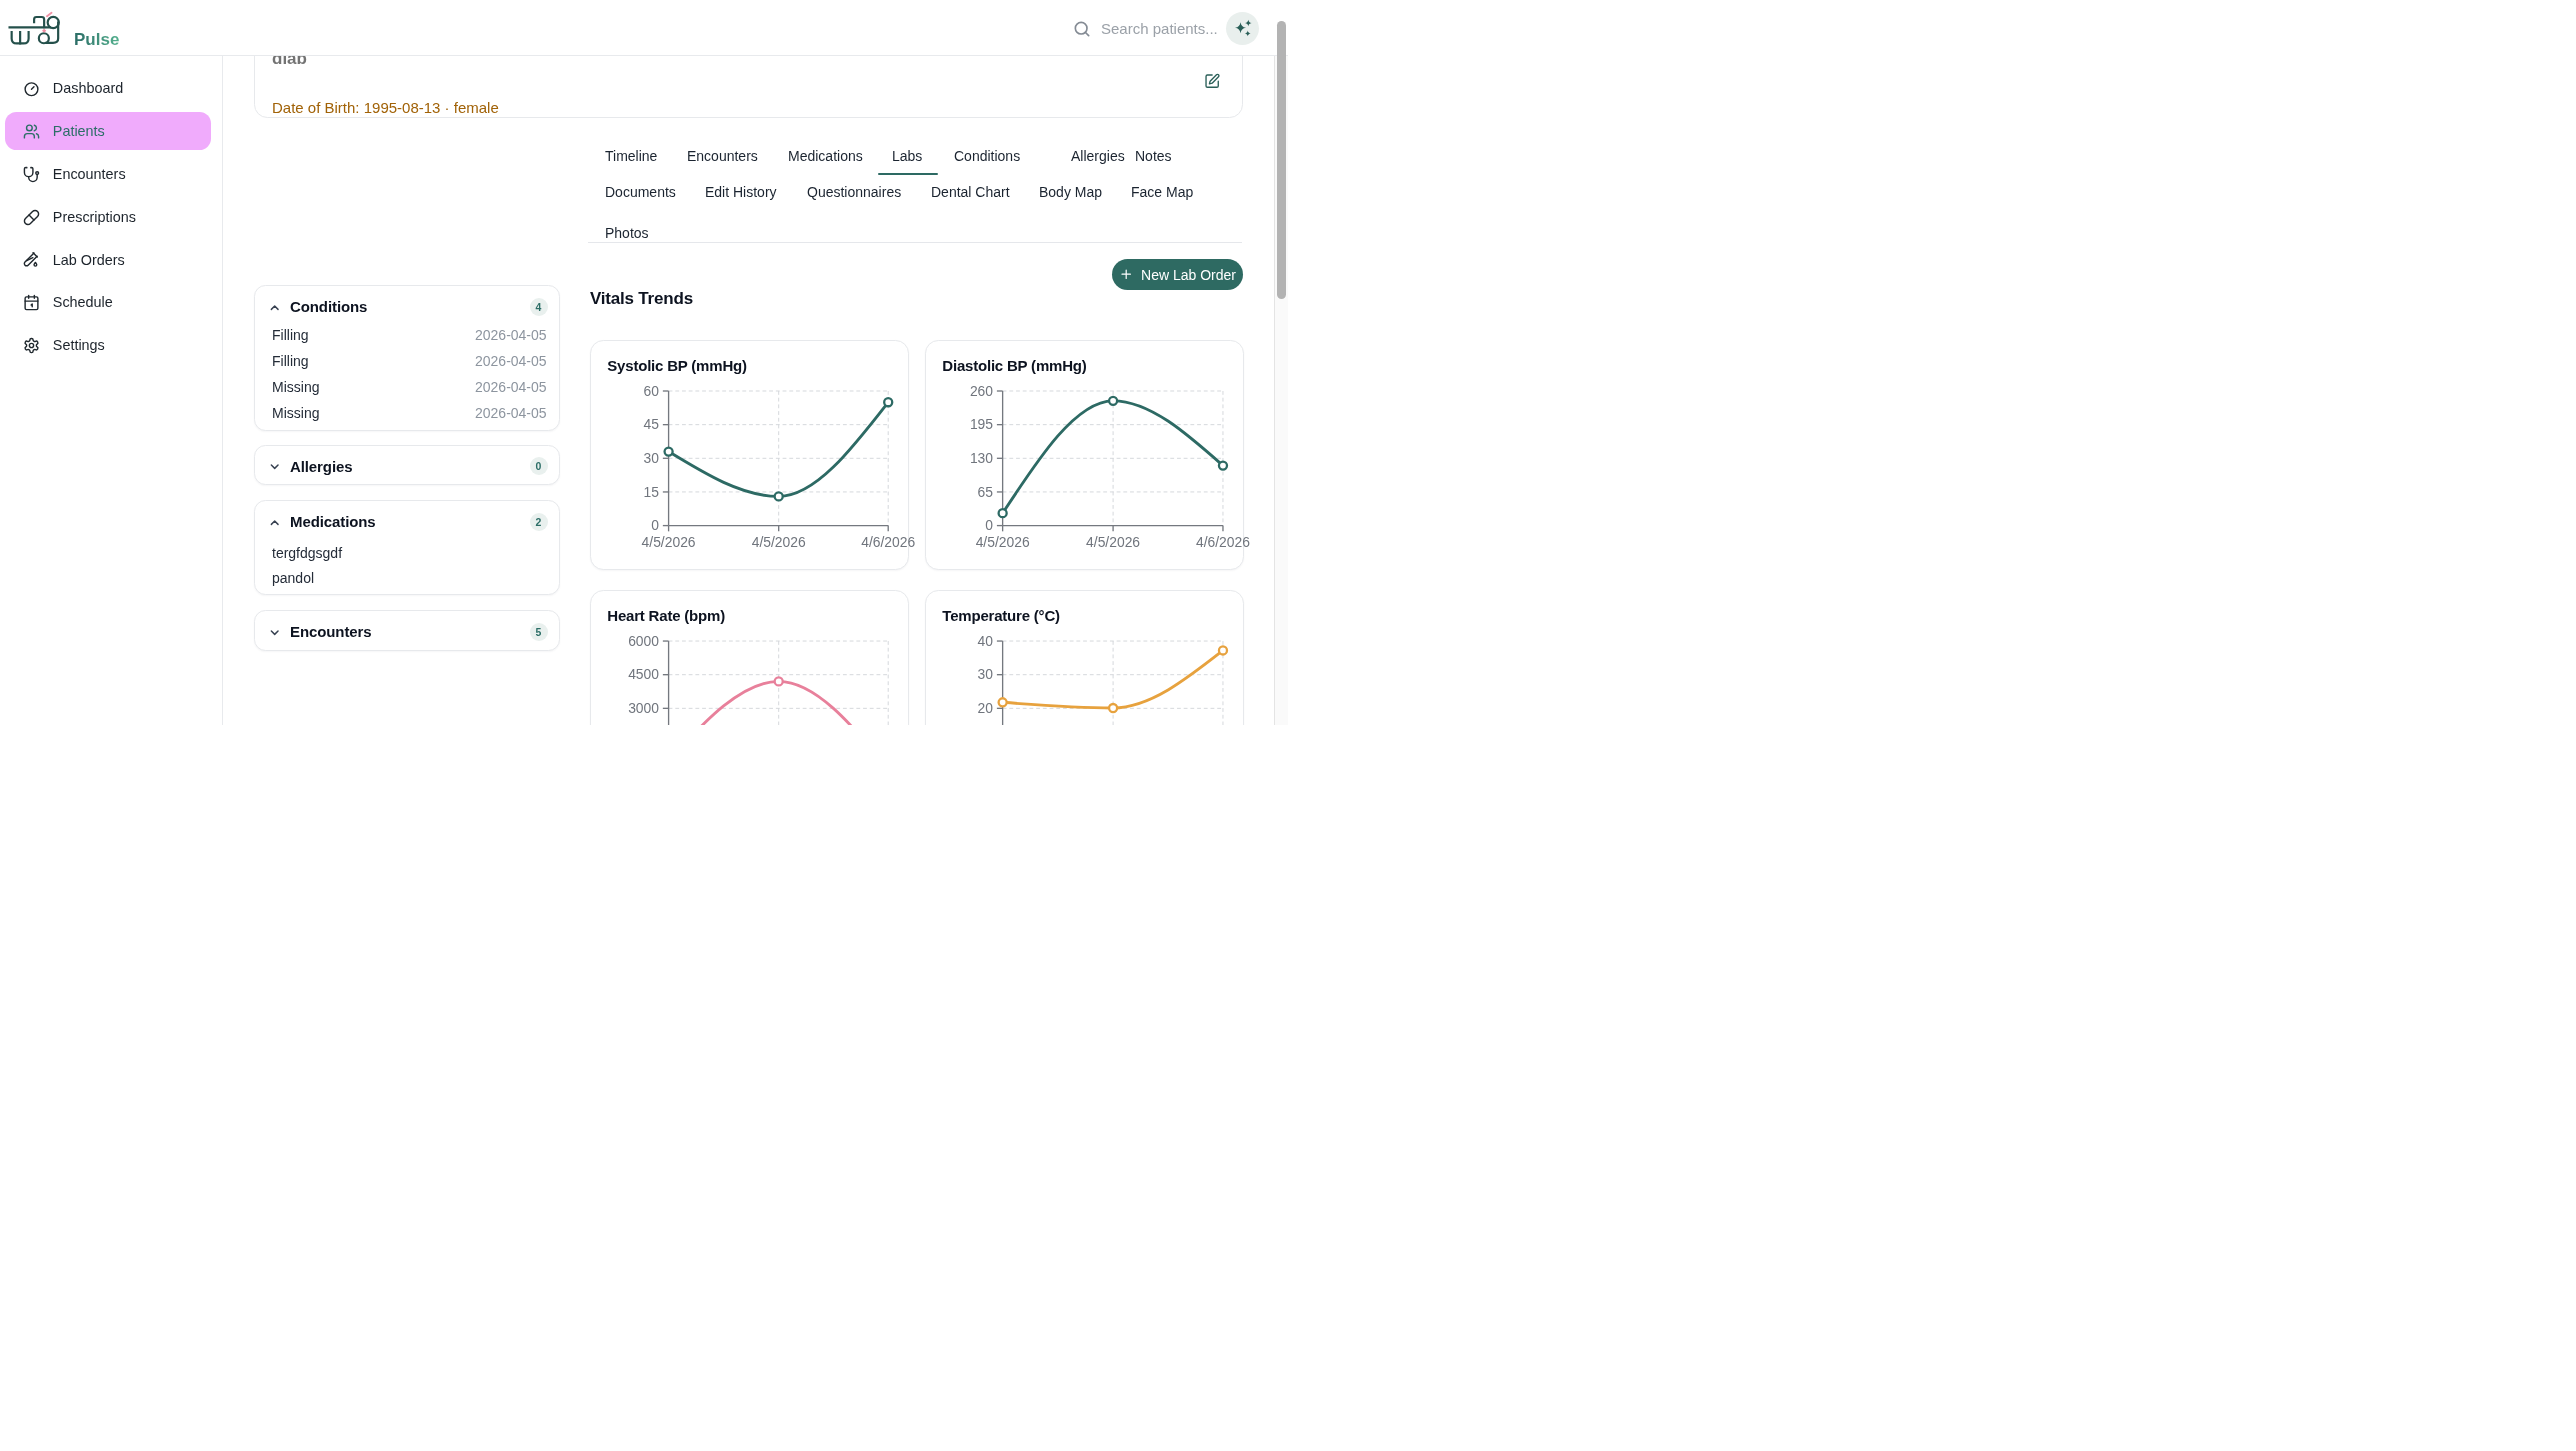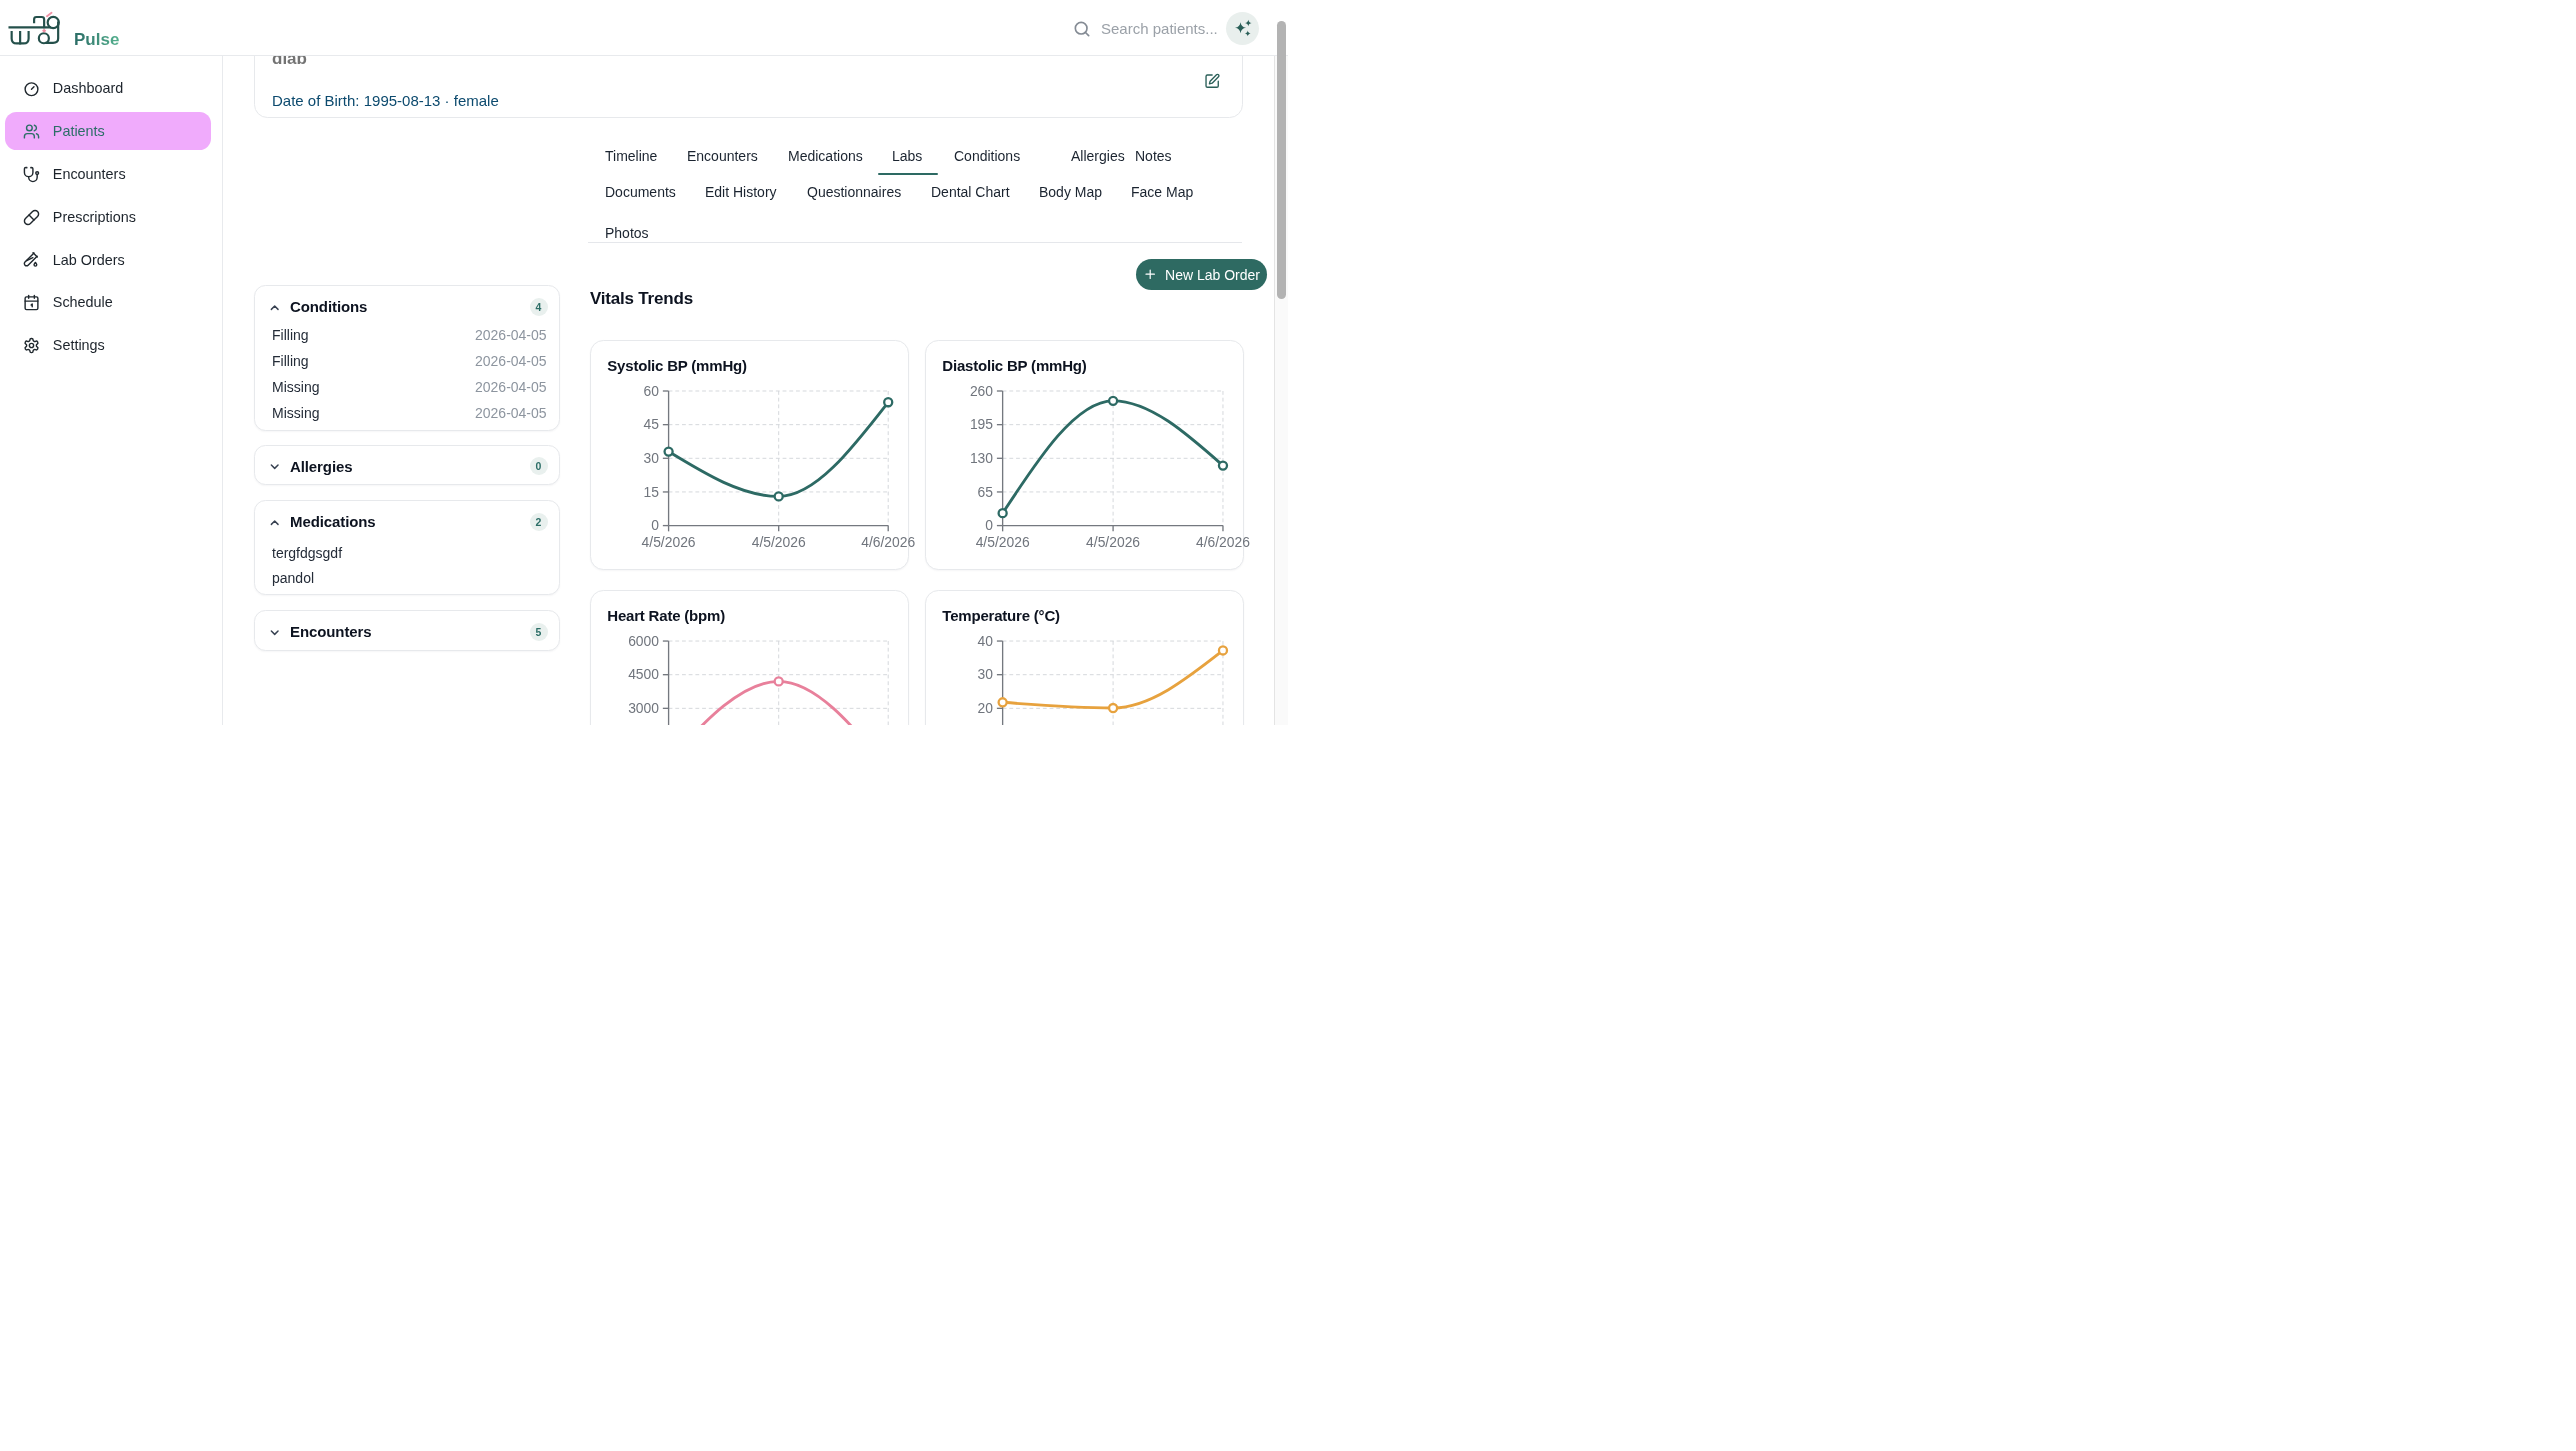--- a/index.html
+++ b/index.html
@@ -101,21 +101,21 @@
       <span class="ni"><svg width="17" height="17" viewBox="0 0 24 24" fill="none" stroke="currentColor" stroke-width="2" stroke-linecap="round" stroke-linejoin="round">
           <path d="M12.22 2h-.44a2 2 0 0 0-2 2v.18a2 2 0 0 1-1 1.73l-.43.25a2 2 0 0 1-2 0l-.15-.08a2 2 0 0 0-2.73.73l-.22.38a2 2 0 0 0 .73 2.73l.15.1a2 2 0 0 1 1 1.72v.51a2 2 0 0 1-1 1.74l-.15.09a2 2 0 0 0-.73 2.73l.22.38a2 2 0 0 0 2.73.73l.15-.08a2 2 0 0 1 2 0l.43.25a2 2 0 0 1 1 1.73V20a2 2 0 0 0 2 2h.44a2 2 0 0 0 2-2v-.18a2 2 0 0 1 1-1.73l.43-.25a2 2 0 0 1 2 0l.15.08a2 2 0 0 0 2.73-.73l.22-.39a2 2 0 0 0-.73-2.73l-.15-.08a2 2 0 0 1-1-1.74v-.5a2 2 0 0 1 1-1.74l.15-.09a2 2 0 0 0 .73-2.73l-.22-.38a2 2 0 0 0-2.73-.73l-.15.08a2 2 0 0 1-2 0l-.43-.25a2 2 0 0 1-1-1.73V4a2 2 0 0 0-2-2z"></path>
           <circle cx="12" cy="12" r="3"></circle>
         </svg></span>
       <span class="nt">Settings</span>
     </div>
   </div>
 <div class="abs" style="left:224px;top:56px;width:1064px;height:669px;background:#fff;overflow:hidden">
     <div class="abs" style="left:30px;top:-43px;width:989px;height:105px;background:#fff;border:1px solid #e7e9ec;border-radius:13.4px">
       <div class="abs" style="left:17px;top:35px;font-size:17px;font-weight:700;color:#737373">diab</div>
-      <div class="abs" style="left:17px;top:78px;font-size:15px;color:#0c4a6e">Date of Birth: 1995-08-13 · female</div>
+      <div class="abs" style="left:17px;top:85px;font-size:15px;color:#a16207">Date of Birth: 1995-08-13 · female</div>
       <div class="abs" style="right:22px;top:59px;color:#2a5f58"><svg width="16.3" height="16.3" viewBox="0 0 24 24" fill="none" stroke="currentColor" stroke-width="2" stroke-linecap="round" stroke-linejoin="round">
           <path d="M12 3H5a2 2 0 0 0-2 2v14a2 2 0 0 0 2 2h14a2 2 0 0 0 2-2v-7"></path>
           <path d="M18.375 2.625a2.121 2.121 0 1 1 3 3L12 15l-4 1 1-4Z"></path>
         </svg></div>
     </div>
     <div class="card" style="left:30px;top:229px;width:306px;height:146px;border-radius:11.5px">
       <span class="chev" style="top:14.4px"><svg width="13.4" height="13.4" viewBox="0 0 24 24" fill="none" stroke="#374151" stroke-width="2.6" stroke-linecap="round" stroke-linejoin="round">
           <path d="m6 15 6-6 6 6"></path>
         </svg></span>
       <div class="cardtitle" style="left:35px;top:12.4px">Conditions</div>
@@ -161,21 +161,21 @@
     <div class="tab" style="left:911px;top:92px">Notes</div>
     <div class="tab" style="left:381px;top:128px">Documents</div>
     <div class="tab" style="left:481px;top:128px">Edit History</div>
     <div class="tab" style="left:583px;top:128px">Questionnaires</div>
     <div class="tab" style="left:707px;top:128px">Dental Chart</div>
     <div class="tab" style="left:815px;top:128px">Body Map</div>
     <div class="tab" style="left:907px;top:128px">Face Map</div>
     <div class="tab" style="left:381px;top:169px">Photos</div>
     <div class="abs" style="left:654px;top:117px;width:60px;height:2.4px;background:#2d6a63;border-radius:1.9px"></div>
     <div class="abs" style="left:364px;top:186px;width:654px;height:1px;background:#e5e7eb"></div>
-    <div class="abs" style="left:912px;top:203px;width:131px;height:31px;border-radius:16.3px;background:#2e6a62;color:#fff;display:flex;align-items:center;justify-content:center;font-size:14px;font-weight:500"><svg width="14.4" height="14.4" viewBox="0 0 24 24" fill="none" stroke="#fff" stroke-width="2" stroke-linecap="round" style="margin-right:7.7px">
+    <div class="abs" style="left:888px;top:203px;width:131px;height:31px;border-radius:16.3px;background:#2e6a62;color:#fff;display:flex;align-items:center;justify-content:center;font-size:14px;font-weight:500"><svg width="14.4" height="14.4" viewBox="0 0 24 24" fill="none" stroke="#fff" stroke-width="2" stroke-linecap="round" style="margin-right:7.7px">
         <path d="M12 5v14M5 12h14"></path>
       </svg>New Lab Order</div>
     <div class="abs" style="left:366px;top:233px;font-size:17px;font-weight:700;color:#0d1320;letter-spacing:-0.2px">Vitals Trends</div>
     <div class="card" style="left:366px;top:284px;width:319px;height:230px;border-radius:13.4px;overflow:visible">
       <div class="ctitle">Systolic BP (mmHg)</div>
       <svg width="319" height="230" viewBox="0 0 333 240" style="position:absolute;left:0;top:0;overflow:visible">
         <line x1="81" y1="52.15" x2="310.25" y2="52.15" stroke="#d3d6da" stroke-width="1" stroke-dasharray="4 3"></line>
         <line x1="81" y1="87.28" x2="310.25" y2="87.28" stroke="#d3d6da" stroke-width="1" stroke-dasharray="4 3"></line>
         <line x1="81" y1="122.40" x2="310.25" y2="122.40" stroke="#d3d6da" stroke-width="1" stroke-dasharray="4 3"></line>
         <line x1="81" y1="157.53" x2="310.25" y2="157.53" stroke="#d3d6da" stroke-width="1" stroke-dasharray="4 3"></line>

